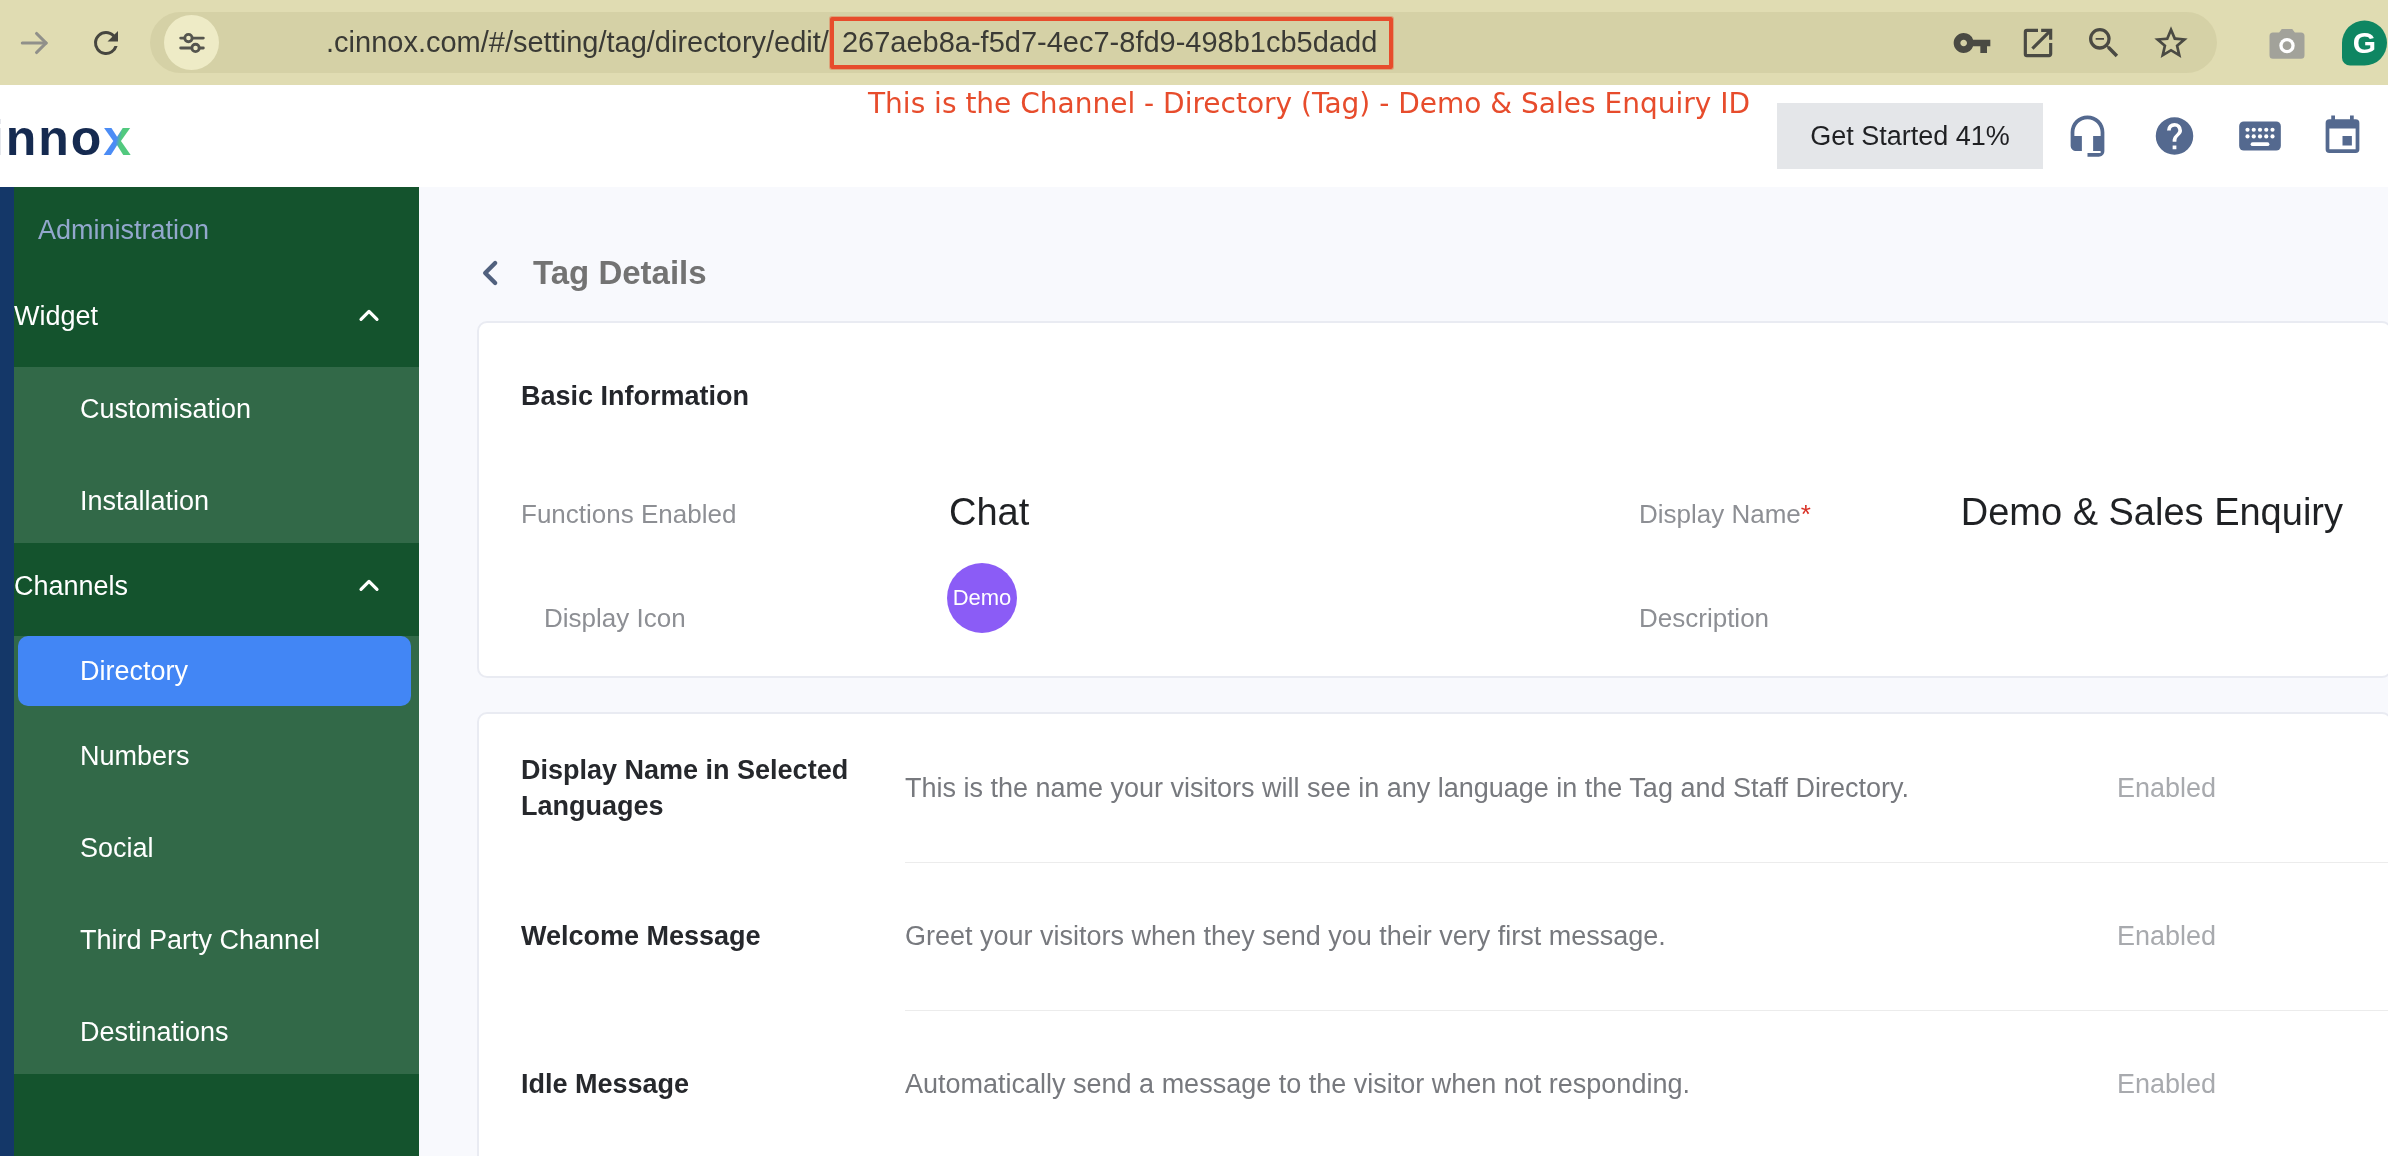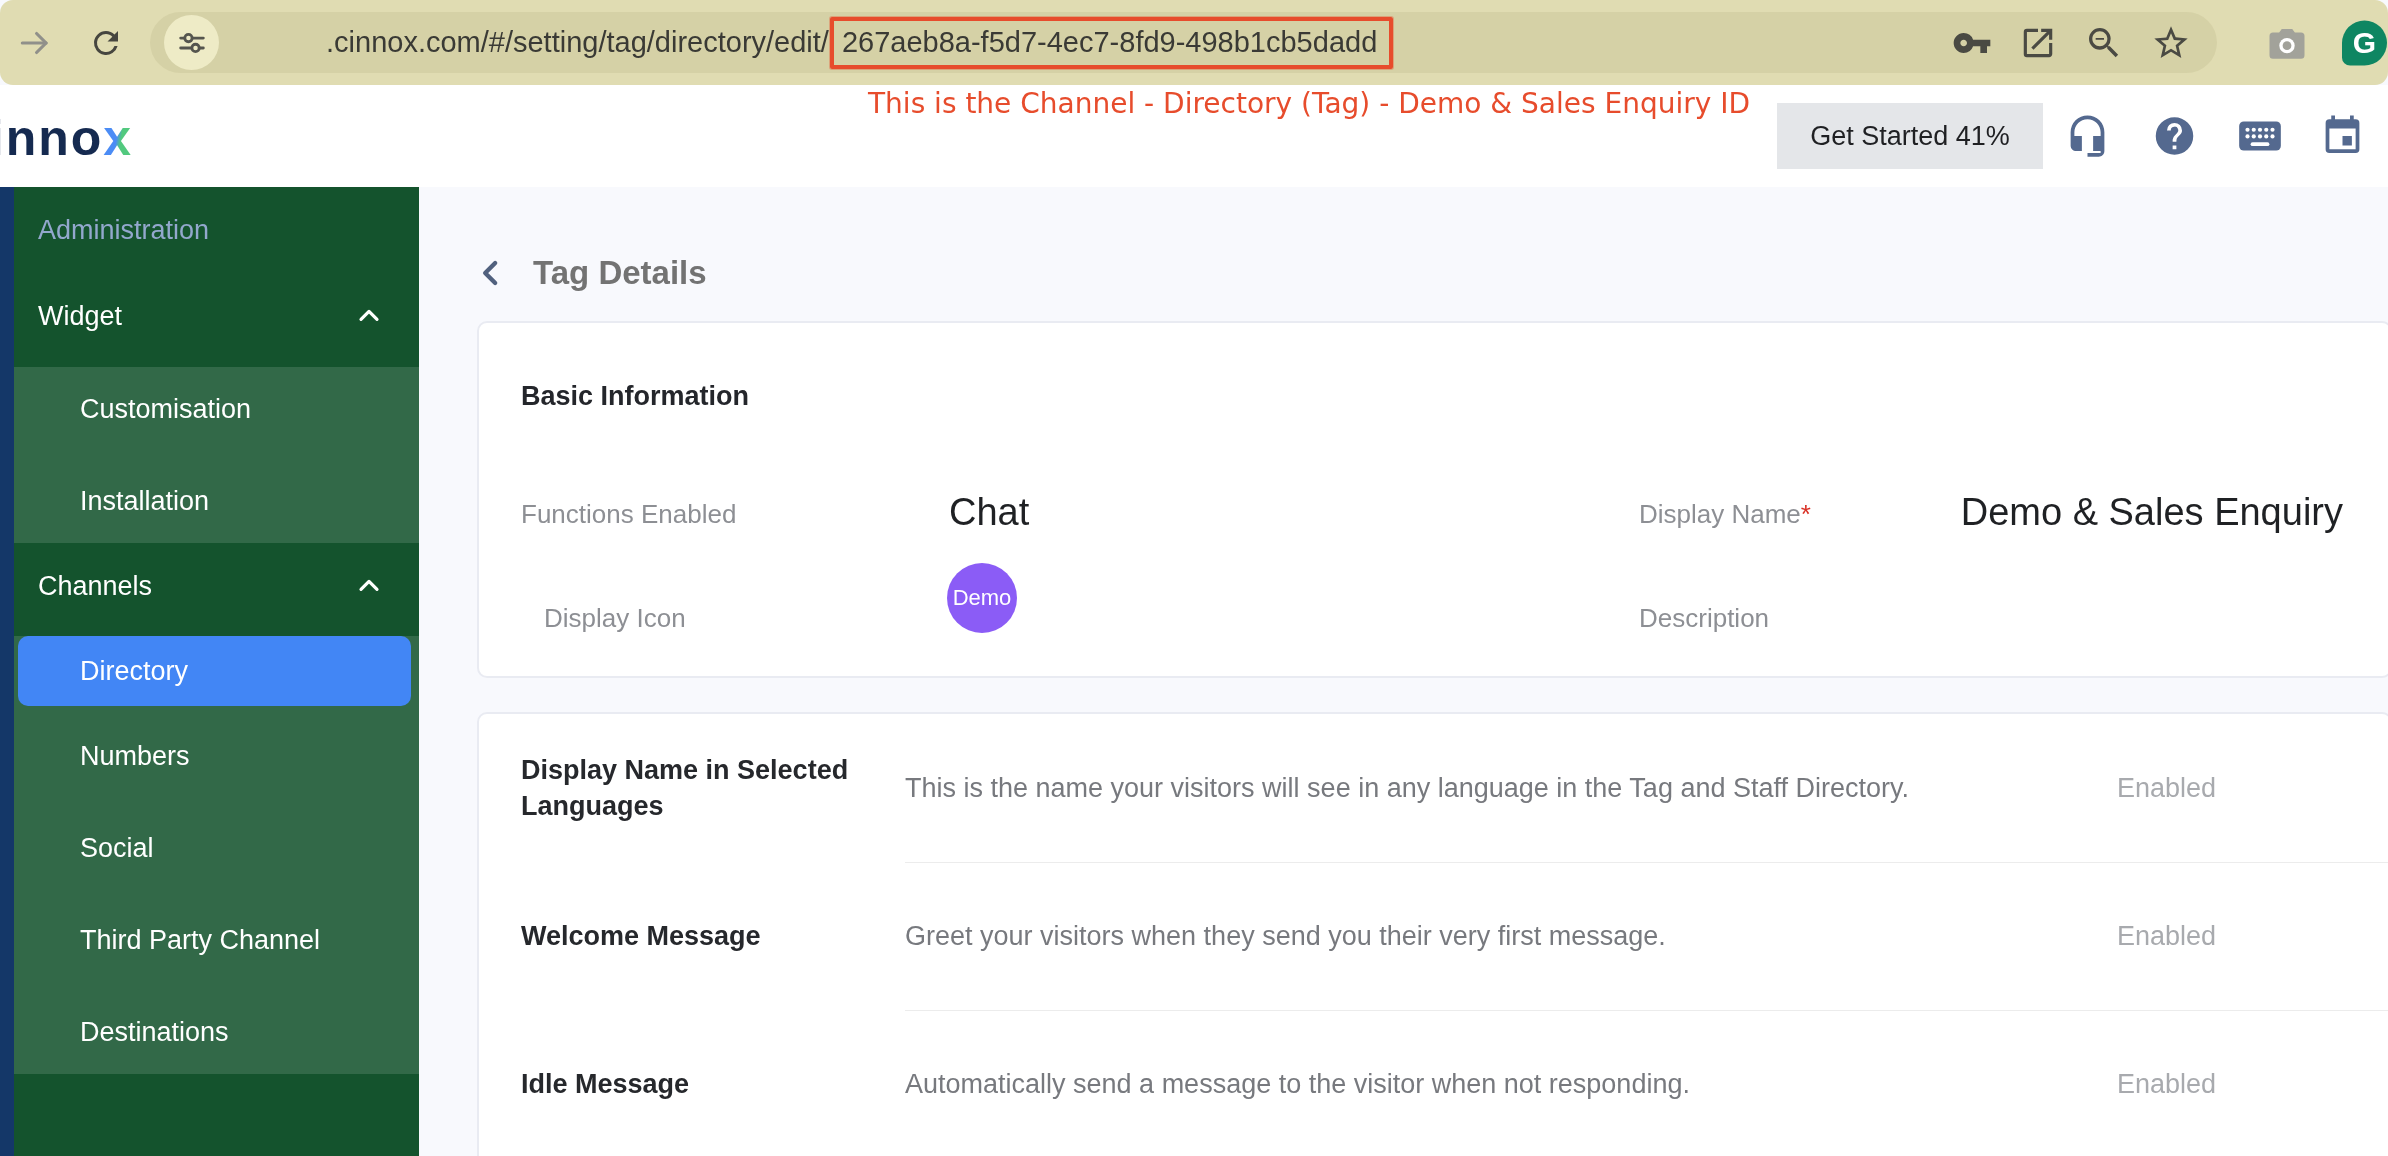--- a/index.html
+++ b/index.html
@@ -1,21 +1,21 @@
 <!DOCTYPE html>
 <html><head>
 <meta charset="utf-8">
 <style>
   html,body{margin:0;padding:0;}
   body{width:2388px;height:1156px;overflow:hidden;position:relative;
        font-family:"Liberation Sans",sans-serif;background:#f8f9fd;}
   svg{display:block;}
 
   
-  .toolbar{position:absolute;top:0;left:0;width:2388px;height:85px;background:#e0dcb2;border-radius:13px;}
+  .toolbar{position:absolute;top:0;left:0;width:2388px;height:85px;background:#e0dcb2;}
   .tb-ic{position:absolute;top:50%;transform:translateY(-50%);cursor:pointer;}
   .fwd{left:16px;}
   .reload{left:88px;}
   .url-pill{position:absolute;left:150px;right:171px;top:12px;height:61px;border-radius:31px;
             background:#d5d1a6;display:flex;align-items:center;}
   .tune-circle{position:absolute;left:14px;top:3px;width:55px;height:55px;border-radius:50%;
                background:#eeebc6;display:flex;align-items:center;justify-content:center;}
   .url-text{margin-left:176px;font-size:29px;color:#3a3a35;white-space:nowrap;display:flex;align-items:center;}
   .uuid-box{display:inline-block;border:4px solid #e74c2c;border-radius:2px;padding:5px 12px 6px 8px;
             margin-left:1px;color:#3a3a35;box-shadow:0 0 0 1px rgba(231,76,44,.35);}
@@ -40,21 +40,21 @@
                border:none;border-radius:0;font-family:inherit;font-size:27px;color:#1f2023;
                display:flex;align-items:center;justify-content:center;cursor:pointer;}
   .hd-ic{position:absolute;top:50%;transform:translateY(-50%);cursor:pointer;}
 
   
   .sidebar{position:absolute;top:187px;left:0;width:419px;bottom:0;background:#14532d;color:#fff;}
   .scroll-strip{position:absolute;left:0;top:0;bottom:0;width:14px;background:#143768;}
   .side-inner{position:absolute;left:14px;right:0;top:0;}
   .side-label{height:86px;display:flex;align-items:center;padding-left:24px;
               color:#93a8cd;font-size:27px;}
-  .side-item{height:86px;display:flex;align-items:center;padding-left:24px;font-size:27px;
+  .side-item{height:86px;display:flex;align-items:center;font-size:27px;
              color:#fff;position:relative;cursor:pointer;}
   .side-item .chev{position:absolute;right:34px;top:50%;transform:translateY(-50%);}
   .subgroup{background:rgba(255,255,255,.13);}
   .sub-item{height:84px;display:flex;align-items:center;padding-left:66px;font-size:27px;
             color:#fff;cursor:pointer;margin-top:8px;}
   .sub-item.selected{height:70px;margin:7px 8px 7px 4px;background:#4286f5;border-radius:10px;
                      padding-left:62px;}
 
   
   .main{position:absolute;top:187px;left:419px;right:0;bottom:0;background:#f8f9fd;}

